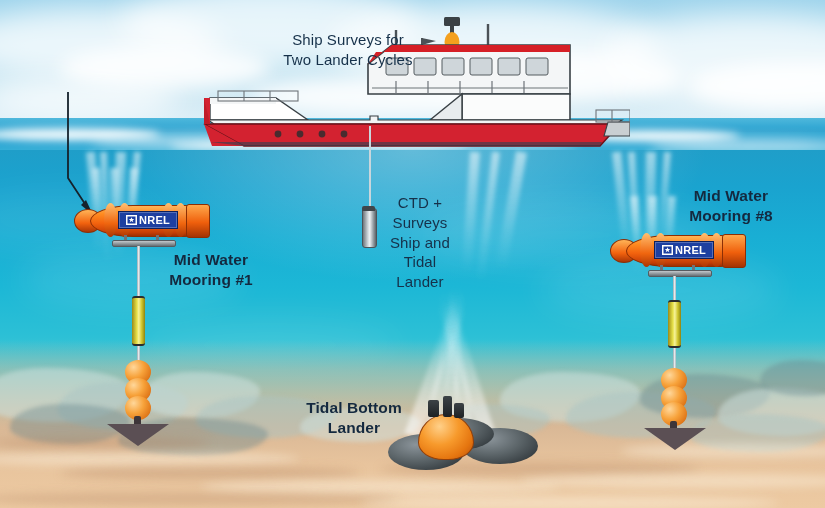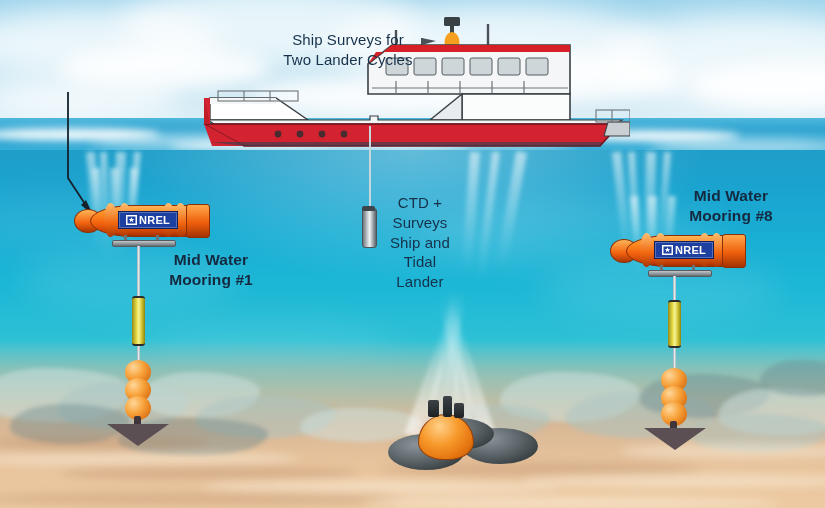--- a/index.html
+++ b/index.html
@@ -312,20 +312,24 @@
   <div class="label bold" style="left:146px;top:250px;width:130px;font-size:15.5px;">
     <div>Mid Water</div>
     <div>Mooring #1</div>
   </div>
 
   <div class="label bold" style="left:662px;top:186px;width:138px;font-size:15.5px;">
     <div>Mid Water</div>
     <div>Mooring #8</div>
   </div>
 
+  <div class="label bold" style="left:280px;top:398px;width:148px;font-size:15.5px;">
+    <div>Tidal Bottom</div>
+    <div>Lander</div>
+  </div>
 
   <div>
     <div class="ctdcable" style="left:369px;top:126px;height:84px;"></div>
     <div class="ctdbody" style="left:362px;top:208px;"></div>
     <div class="ctdcap" style="left:362px;top:206px;"></div>
   </div>
 
   <div>
 
     <div class="shaft" style="left:92px;top:168px;width:8px;height:66px;transform:rotate(-4deg);"></div>

